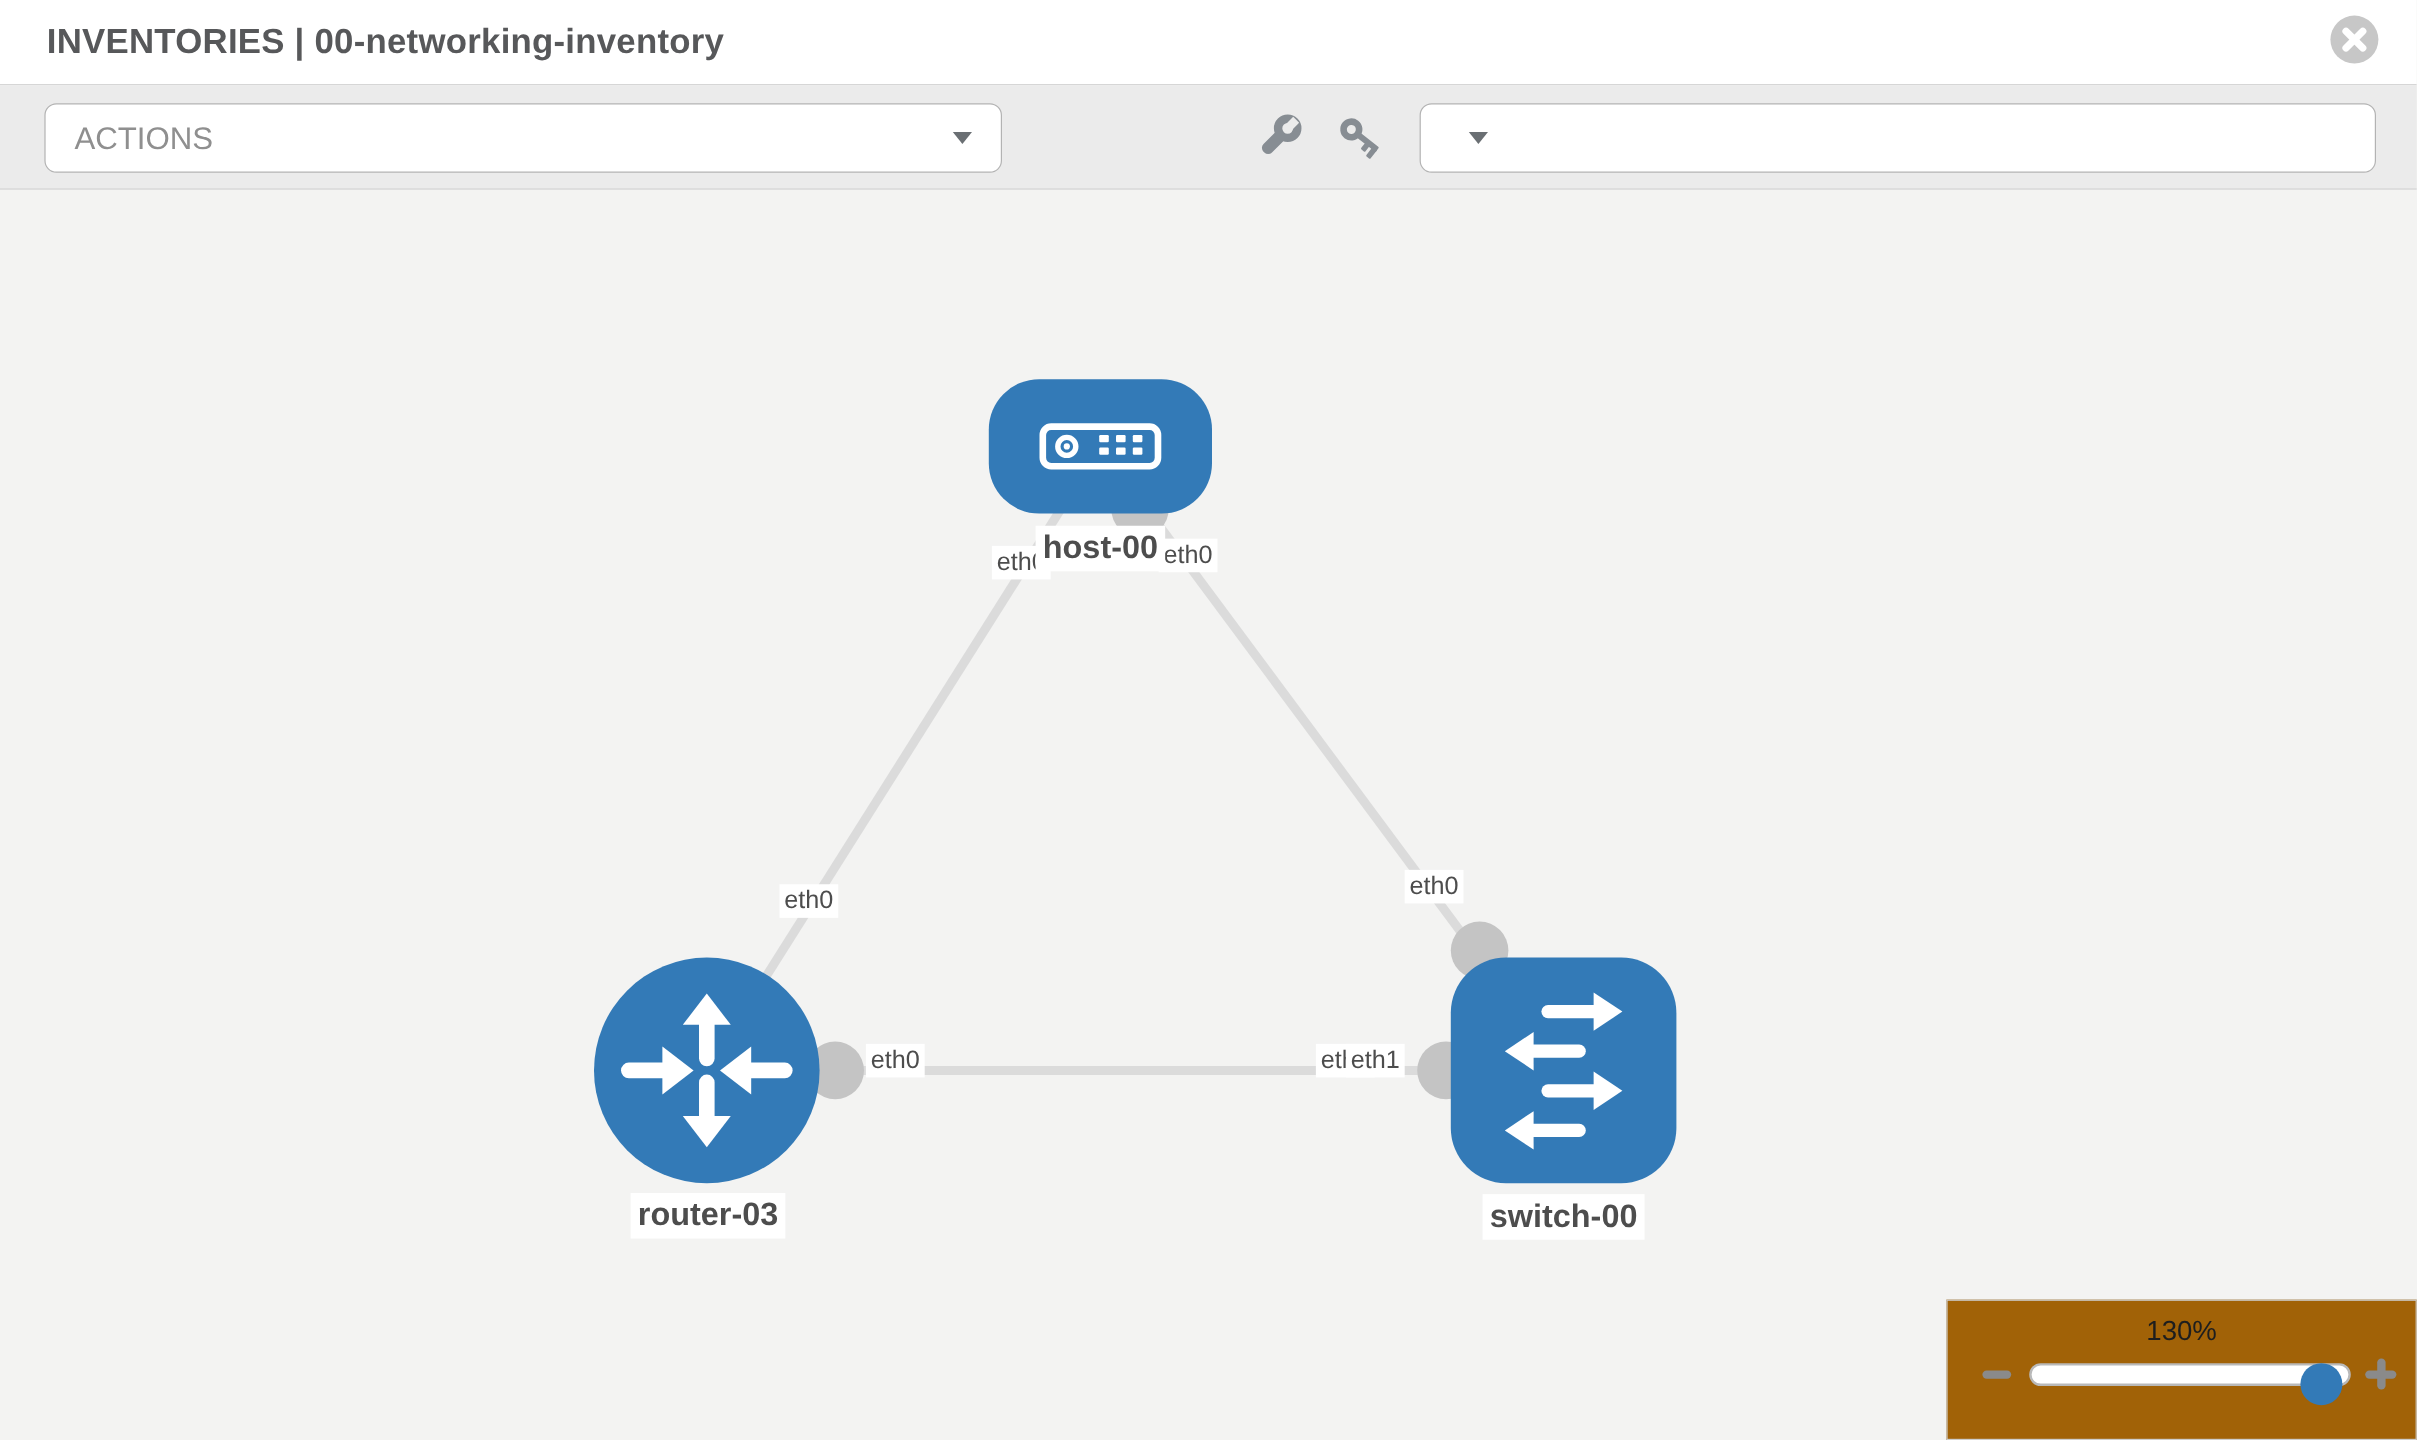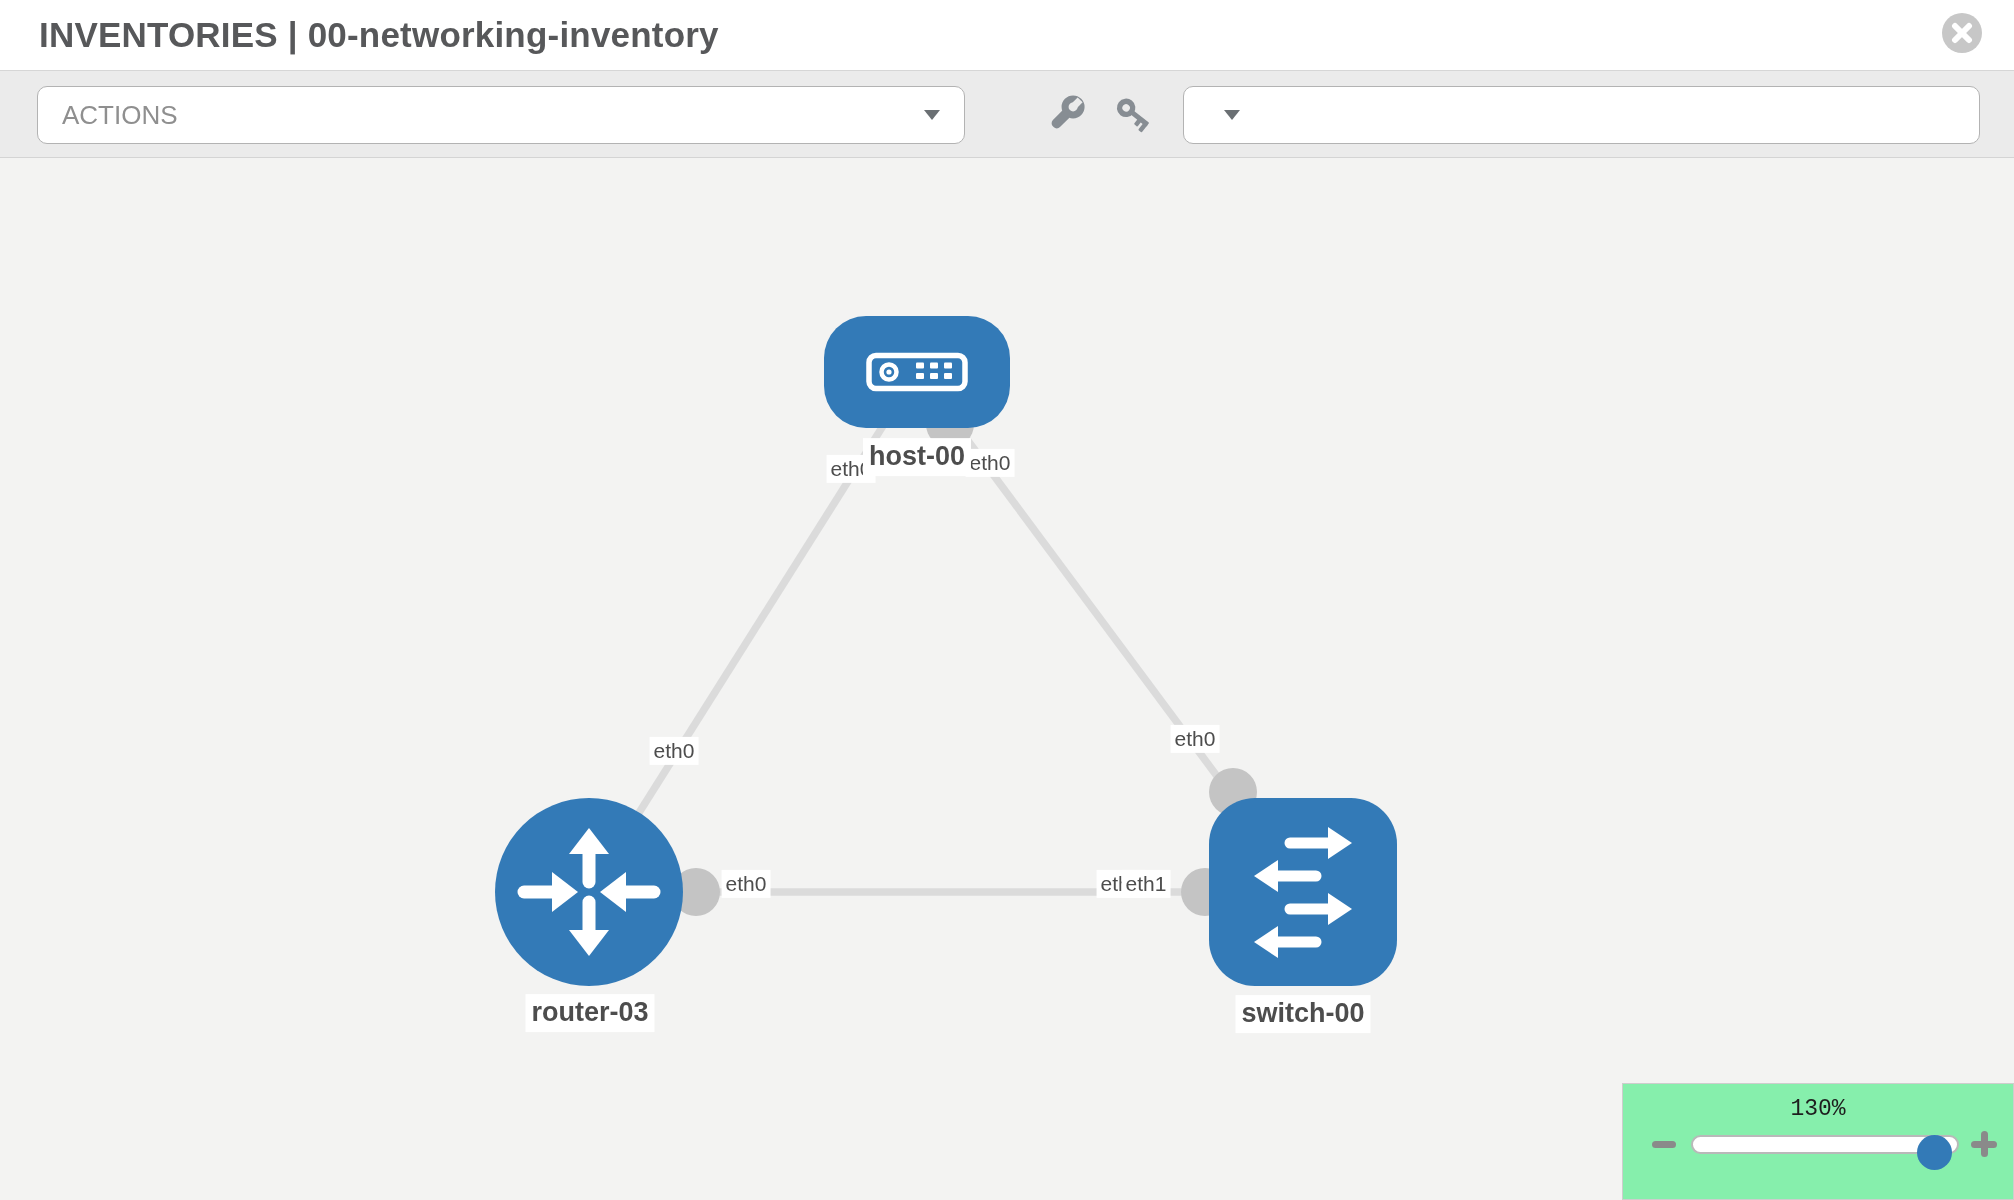--- a/index.html
+++ b/index.html
@@ -10,52 +10,52 @@
   }
   *{margin:0;padding:0;box-sizing:border-box;}
   html,body{width:2014px;height:1200px;overflow:hidden;}
   body{font-family:"Liberation Sans",sans-serif;background:var(--canvas-bg);}
   .app{position:relative;width:2014px;height:1200px;}
 
   
   .header{position:absolute;left:0;top:0;width:2014px;height:71px;background:#ffffff;
           border-bottom:1px solid #d6d6d6;z-index:20;}
   .header-title{position:absolute;left:39px;top:0;height:70px;display:flex;align-items:center;
-          font-size:35px;font-weight:bold;color:#57585a;letter-spacing:.2px;}
+          font-size:29px;font-weight:bold;color:#57585a;letter-spacing:.2px;}
   .close-btn{position:absolute;left:1942px;top:13px;width:40px;height:40px;border-radius:50%;
           background:#c7c7c7;display:flex;align-items:center;justify-content:center;cursor:pointer;}
 
   
   .toolbar{position:absolute;left:0;top:71px;width:2014px;height:87px;background:#ebebeb;
           border-bottom:1px solid #d4d4d4;z-index:20;}
   .select-box{position:absolute;top:15px;height:58px;background:#ffffff;border:1px solid #b3b3b3;
           border-radius:10px;display:flex;align-items:center;padding:0 24px;cursor:pointer;}
   .select-box .label{font-size:26px;color:#8f8f8f;flex:1;}
   .caret{width:0;height:0;border-left:8px solid transparent;border-right:8px solid transparent;
           border-top:10px solid #6a6f73;margin-left:16px;}
-  .actions-box{left:37px;width:928px;}
+  .actions-box{left:37px;width:798px;}
   .search-box{left:1183px;width:797px;}
   .tool-icon-btn{position:absolute;top:92px;width:44px;height:44px;cursor:pointer;z-index:21;}
 
   
   .canvas-svg{position:absolute;left:0;top:0;z-index:1;}
   .node-fill{fill:var(--node-blue);}
   .link-line{stroke:var(--link-gray);stroke-width:7.5;}
   .if-dot{fill:var(--interface-dot-gray);}
   .icon-stroke{stroke:#ffffff;fill:none;}
 
   .chip{position:absolute;transform:translate(-50%,-50%);background:#ffffff;color:#4d4d4d;
         white-space:nowrap;line-height:1.25;}
   .node-chip{font-size:27px;padding:2px 6px;z-index:6;cursor:pointer;font-weight:bold;}
   .if-chip{font-size:21px;padding:1px 4px;z-index:4;}
   .if-chip.front{z-index:5;}
 
   
-  .zoom-panel{position:absolute;left:1622px;top:1083px;width:392px;height:117px;background:#86efac;
-        border:1px solid #cdcdcd;z-index:10;font-family:Liberation Mono, monospace;}
+  .zoom-panel{position:absolute;left:1622px;top:1083px;width:392px;height:117px;background:#a16207;
+        border:1px solid #cdcdcd;z-index:10;}
   .zoom-level{margin-top:12px;text-align:center;font-size:23px;color:#1e1e1e;}
   .slider-row{position:relative;margin-top:7px;height:40px;}
   .minus-btn{position:absolute;left:29px;top:12px;width:24px;height:7px;border-radius:3.5px;
         background:#8a8a8a;cursor:pointer;}
   .slider-track{position:absolute;left:68px;top:6px;width:268px;height:19px;background:#ffffff;
         border:2px solid #b9b9b9;border-radius:12px;cursor:pointer;}
   .slider-thumb{position:absolute;left:224px;top:-2px;width:35px;height:35px;border-radius:50%;
         background:var(--node-blue);cursor:grab;}
   .plus-btn{position:absolute;left:348px;top:2px;width:26px;height:26px;cursor:pointer;}
   .plus-btn::before{content:"";position:absolute;left:0;top:9.5px;width:26px;height:7px;

